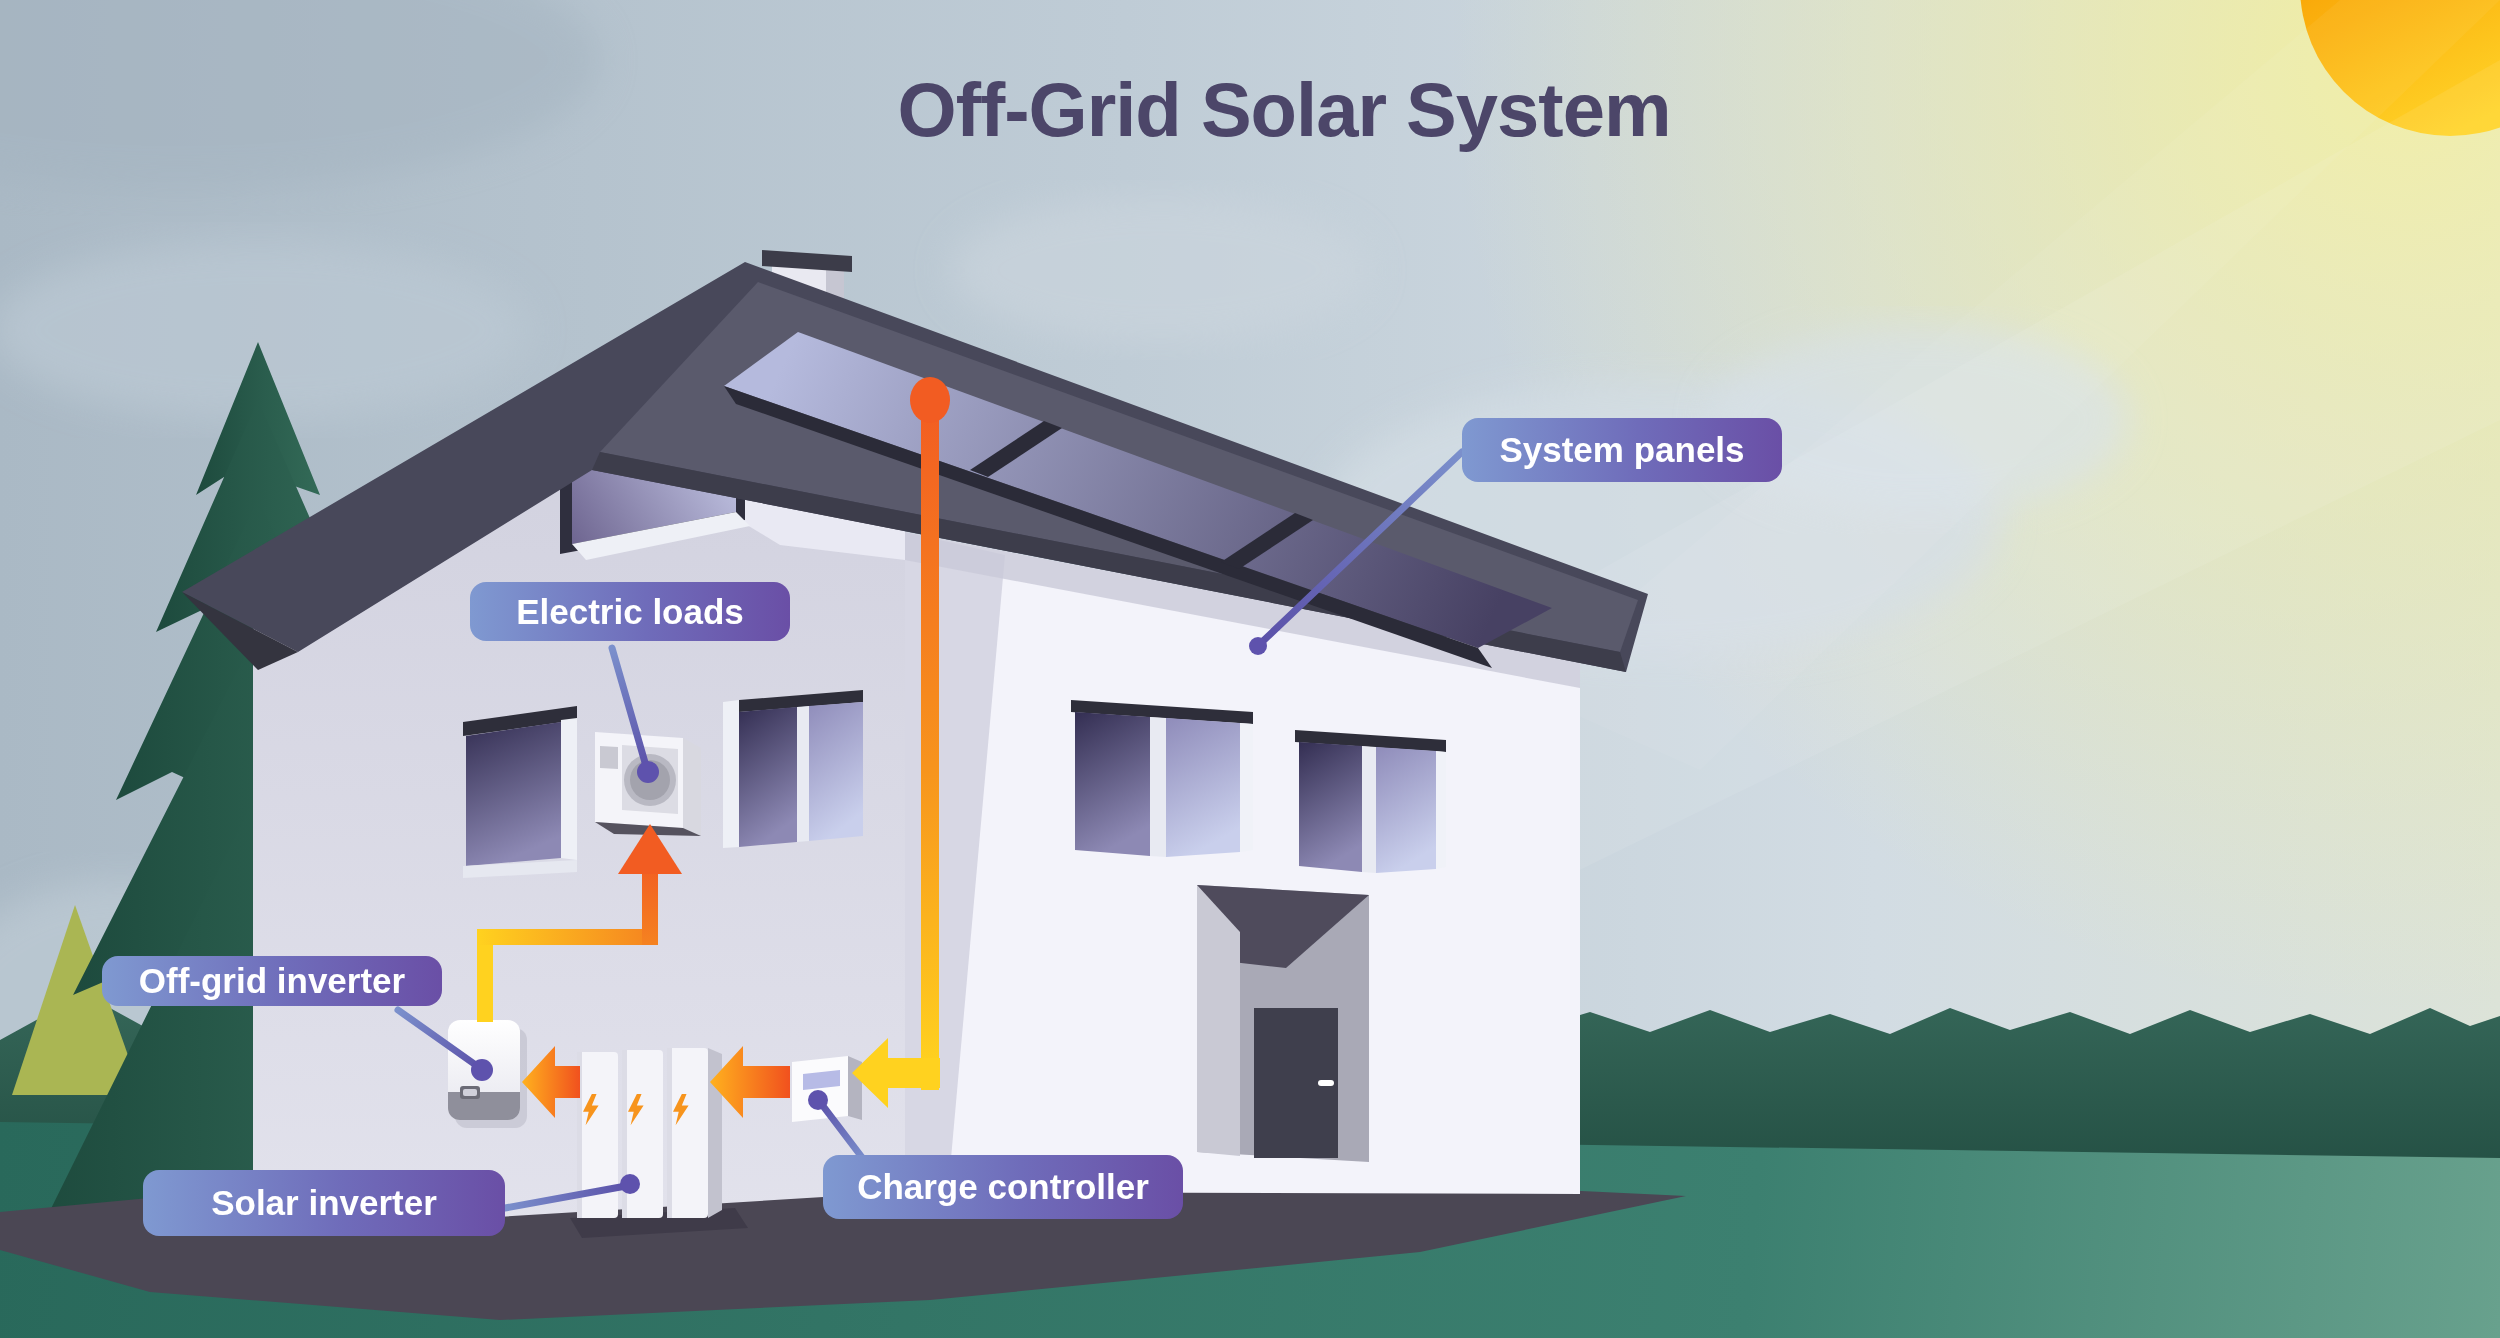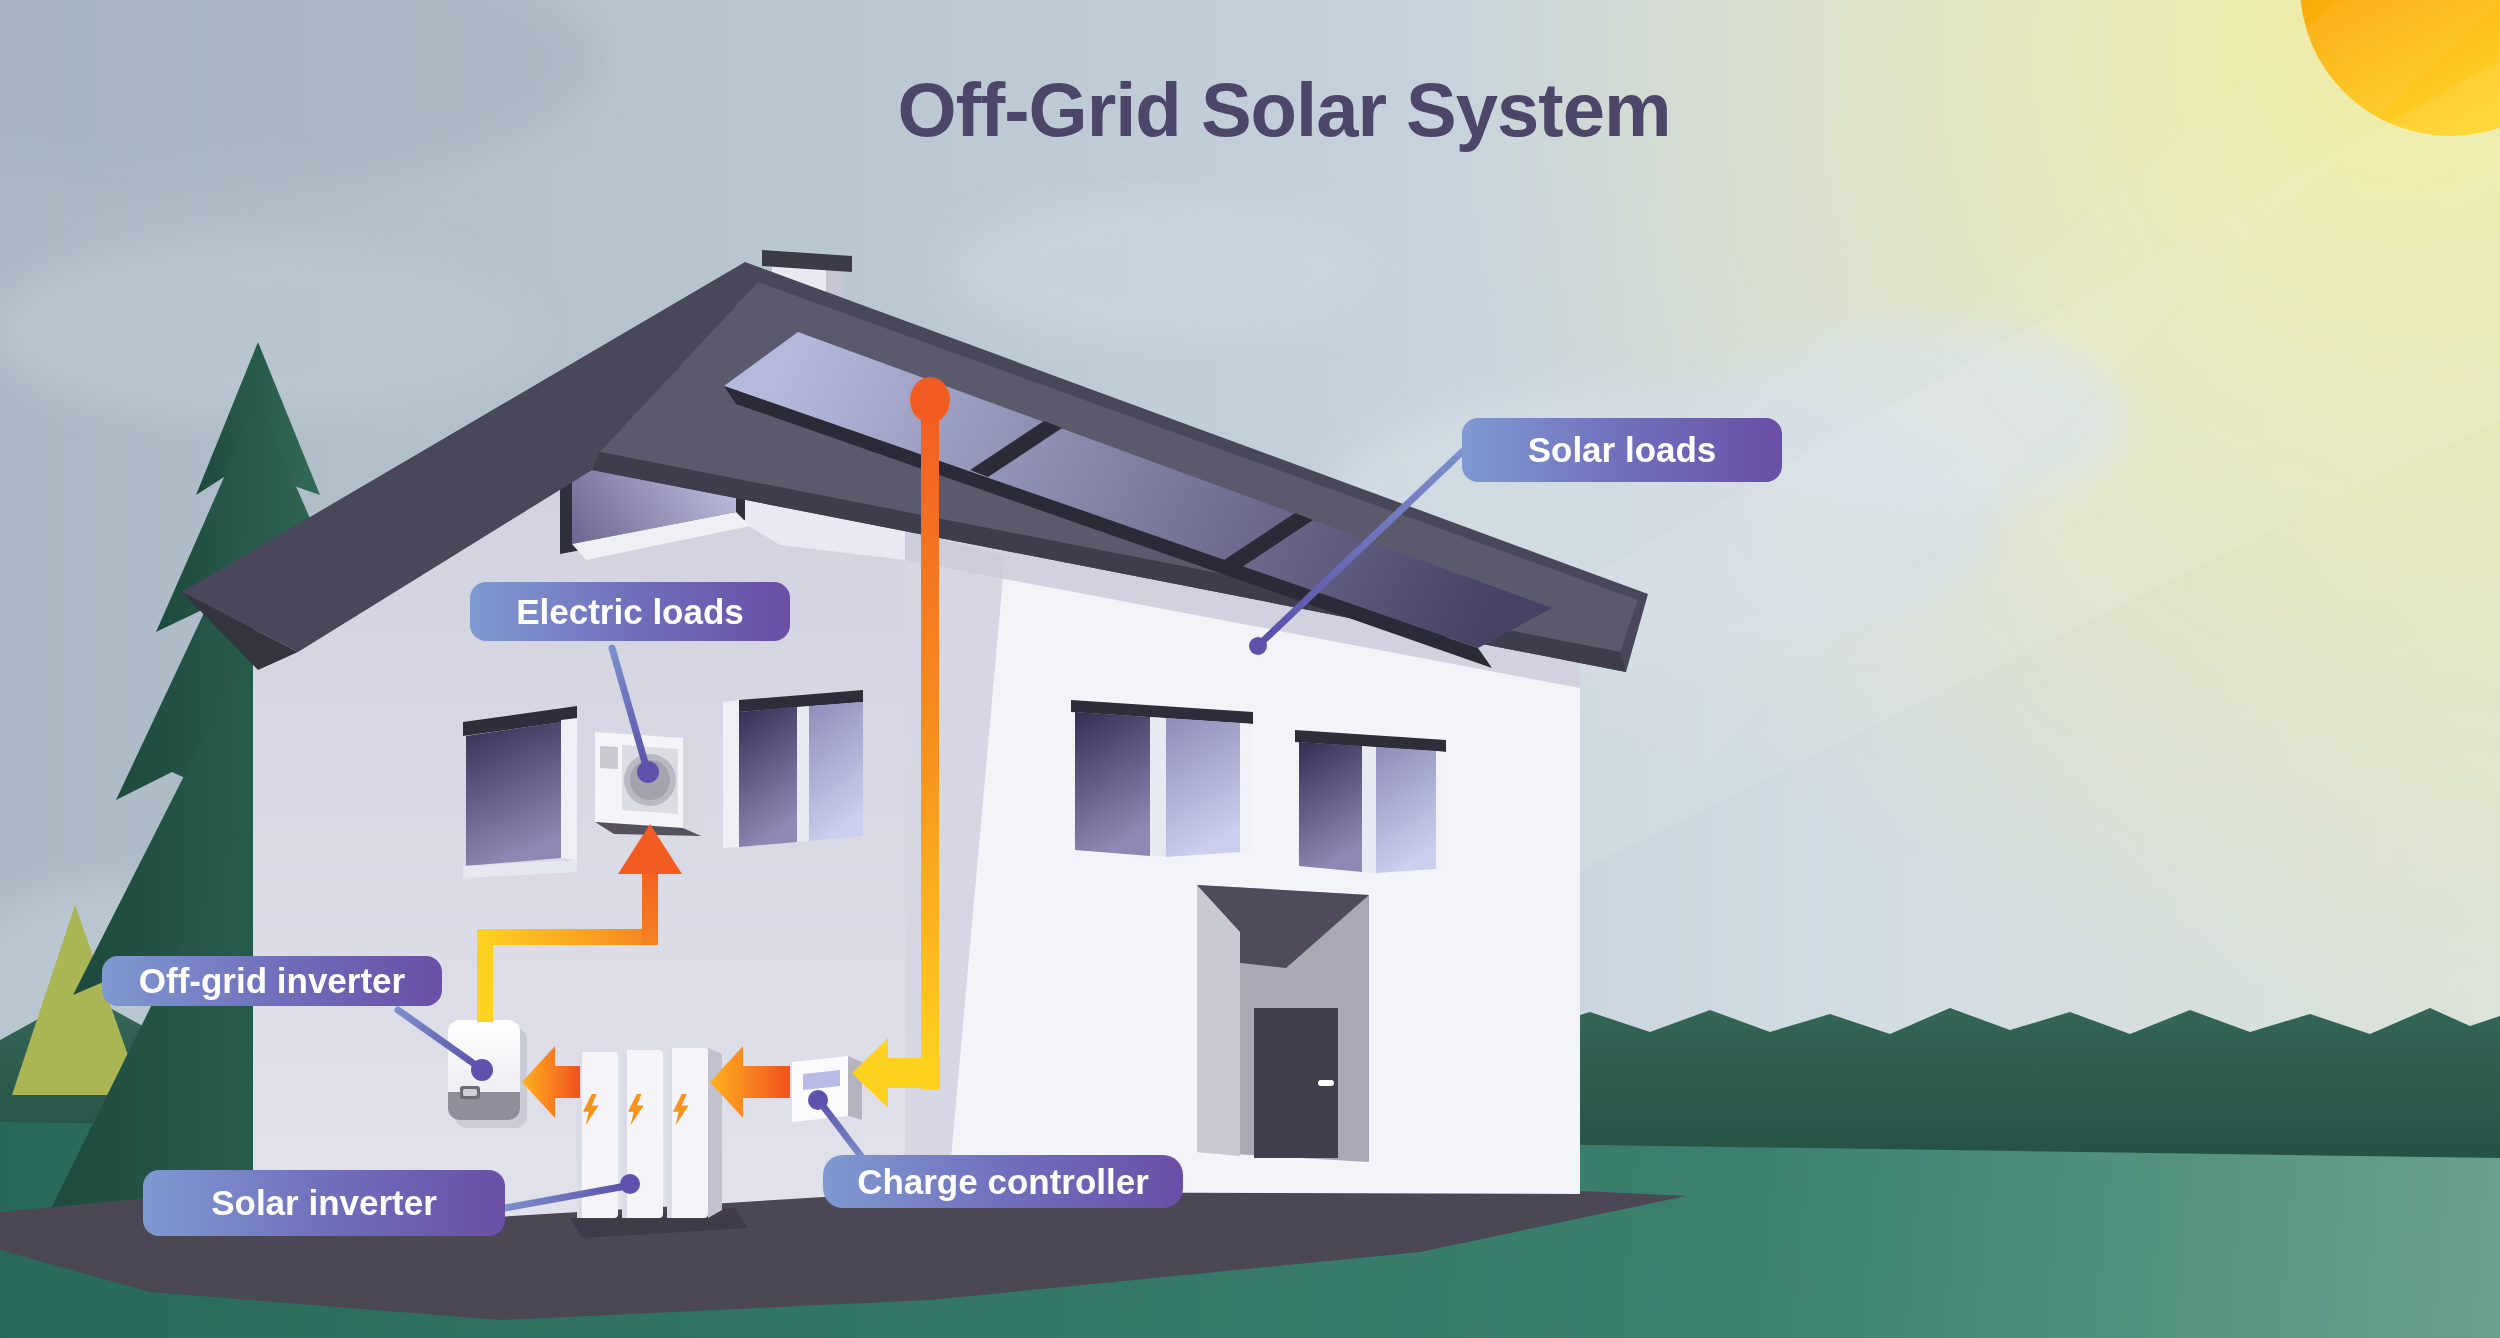--- a/index.html
+++ b/index.html
@@ -8,21 +8,21 @@
   .stage svg{position:absolute;left:0;top:0;}
   .page-title{position:absolute;left:50%;top:66px;transform:translateX(-50%);
     font-size:76px;font-weight:800;letter-spacing:-1px;color:#4c4669;white-space:nowrap;margin-left:34px;}
   .tag{position:absolute;display:flex;align-items:center;justify-content:center;
     background:linear-gradient(90deg,#7f99d1 0%,#6f6cba 55%,#6a4fa6 100%);
     color:#fff;font-weight:700;font-size:35px;border-radius:16px;white-space:nowrap;}
   .tag.solar-panels{left:1462px;top:418px;width:320px;height:64px;}
   .tag.electric-loads{left:470px;top:582px;width:320px;height:59px;}
   .tag.off-grid-inverter{left:102px;top:956px;width:340px;height:50px;}
   .tag.solar-batteries{left:143px;top:1170px;width:362px;height:66px;}
-  .tag.charge-controller{left:823px;top:1155px;width:360px;height:53px;border-radius:20px;}
+  .tag.charge-controller{left:823px;top:1155px;width:360px;height:64px;}
 </style>
 </head>
 <body>
 
 <div class="stage">
 
 <svg width="2500" height="1338" viewBox="0 0 2500 1338">
   <defs>
     <linearGradient id="gSky" x1="0" y1="0" x2="1" y2="0">
       <stop offset="0" stop-color="#aab9c5"></stop>
@@ -299,18 +299,18 @@
     <line x1="398" y1="1010" x2="480" y2="1068" stroke="url(#gc3)" stroke-width="7"></line>
     <circle cx="482" cy="1070" r="11" fill="#5e52ad"></circle>
     <line x1="505" y1="1208" x2="626" y2="1186" stroke="url(#gc4)" stroke-width="7"></line>
     <circle cx="630" cy="1184" r="10" fill="#5e52ad"></circle>
     <line x1="864" y1="1160" x2="820" y2="1102" stroke="url(#gc5)" stroke-width="7"></line>
     <circle cx="818" cy="1100" r="10" fill="#5e52ad"></circle>
   </g>
 </svg>
 
   <div class="page-title">Off-Grid Solar System</div>
-  <div class="tag solar-panels">Solar loads</div>
+  <div class="tag solar-panels">System panels</div>
   <div class="tag electric-loads">Electric loads</div>
   <div class="tag off-grid-inverter">Off-grid inverter</div>
   <div class="tag solar-batteries">Solar inverter</div>
   <div class="tag charge-controller">Charge controller</div>
 </div>
 
 </body></html>

